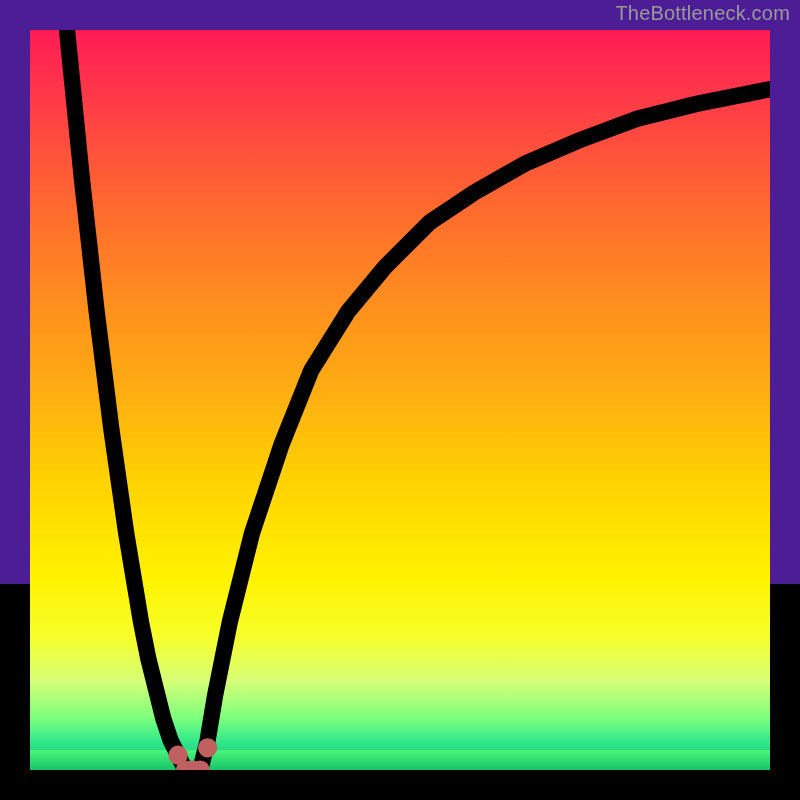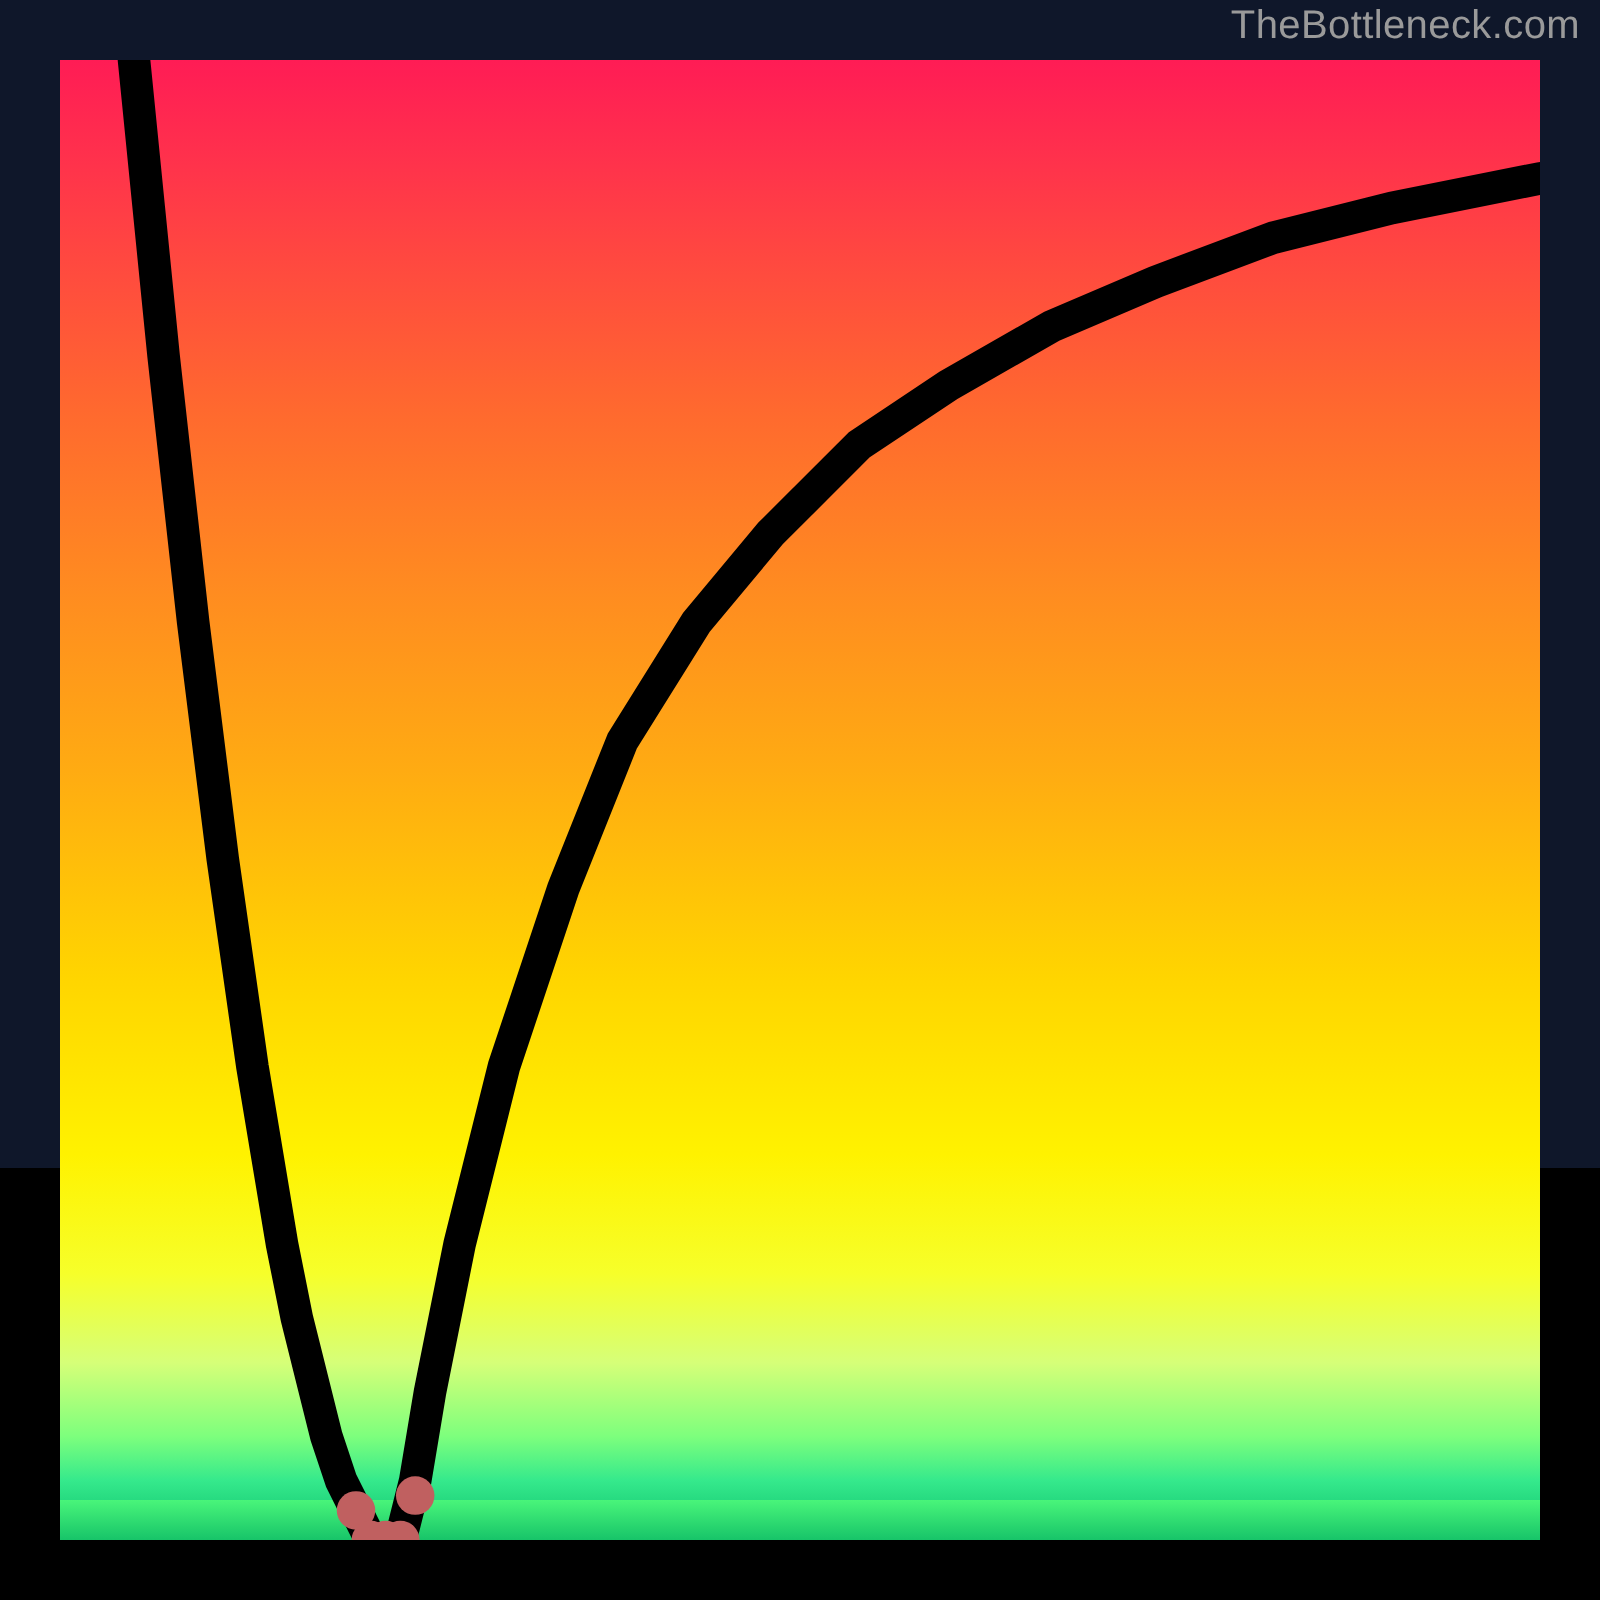--- a/index.html
+++ b/index.html
@@ -8,21 +8,21 @@
     width: 800px;
     height: 800px;
     overflow: hidden;
     font-family: Arial, Helvetica, sans-serif;
     background: #000;
   }
   .frame {
     position: relative;
     width: 800px;
     height: 584px;
-    background: #0f172a;
+    background: #4c1d95;
   }
   .plot {
     position: absolute;
     
     left: 30px;
     top: 30px;
     width: 740px;
     height: 740px;
     overflow: hidden;
   }

